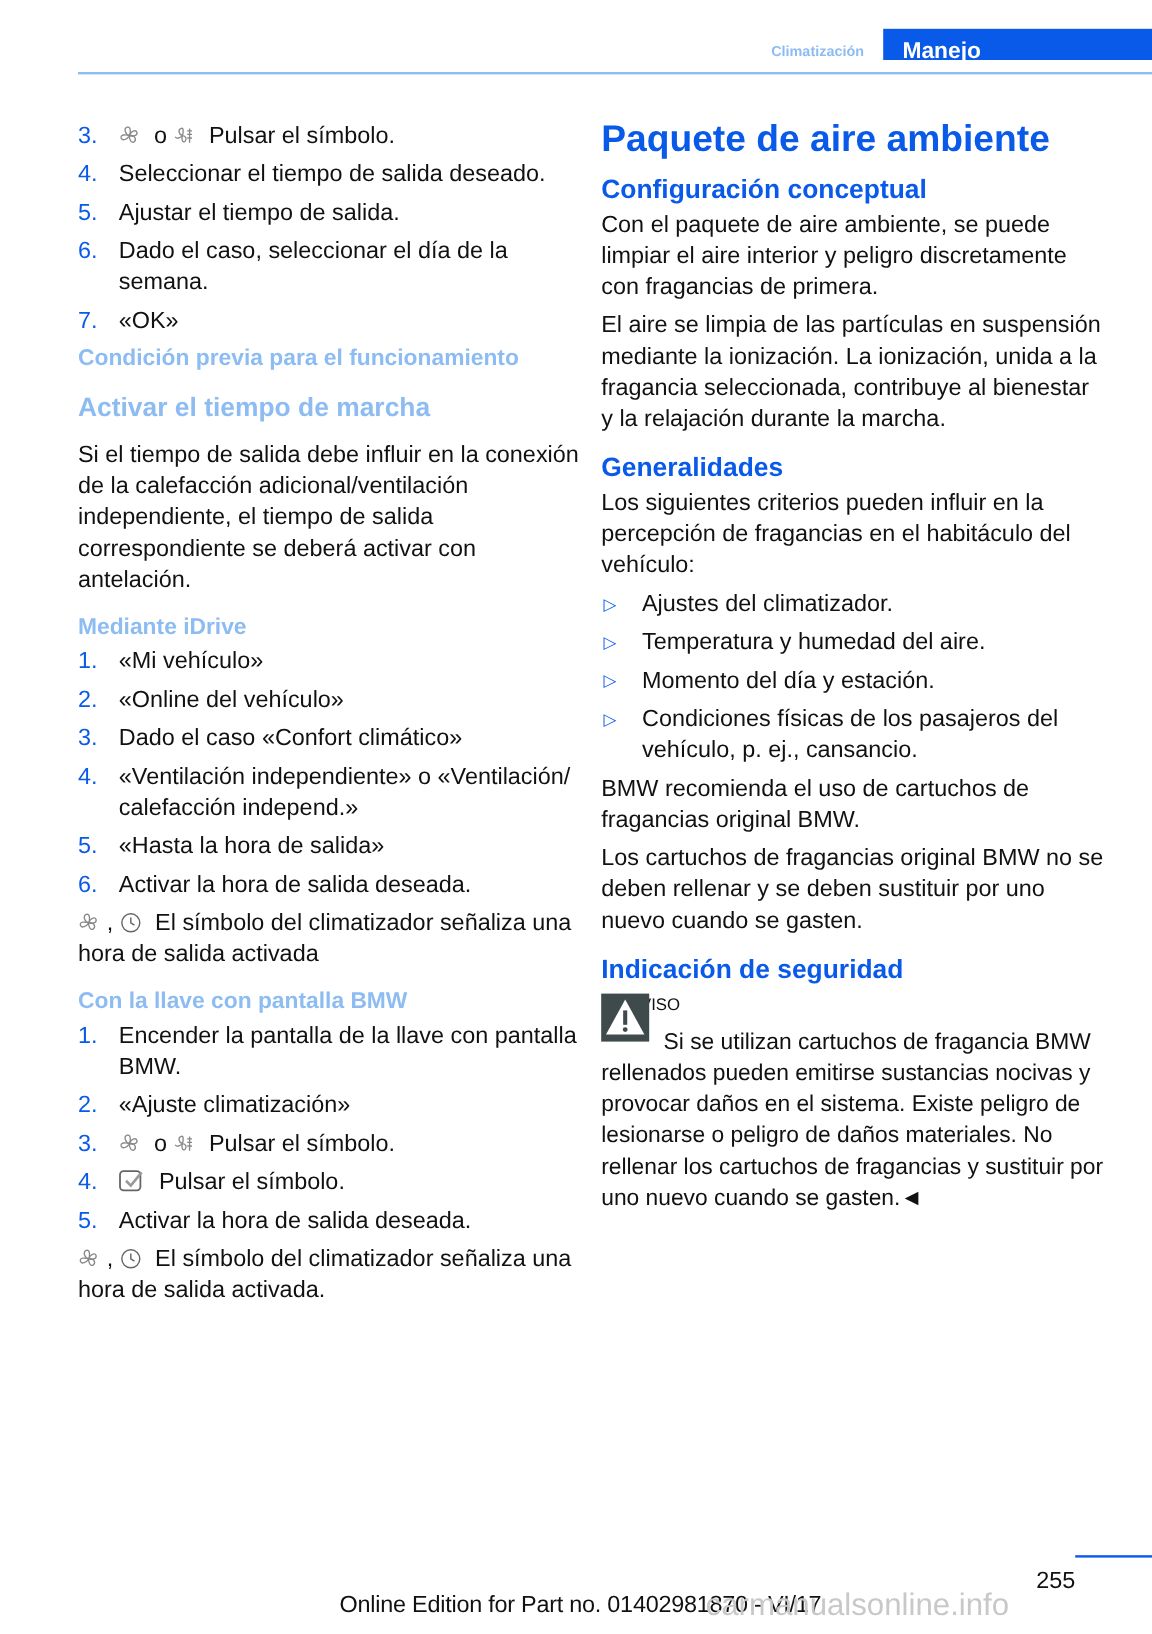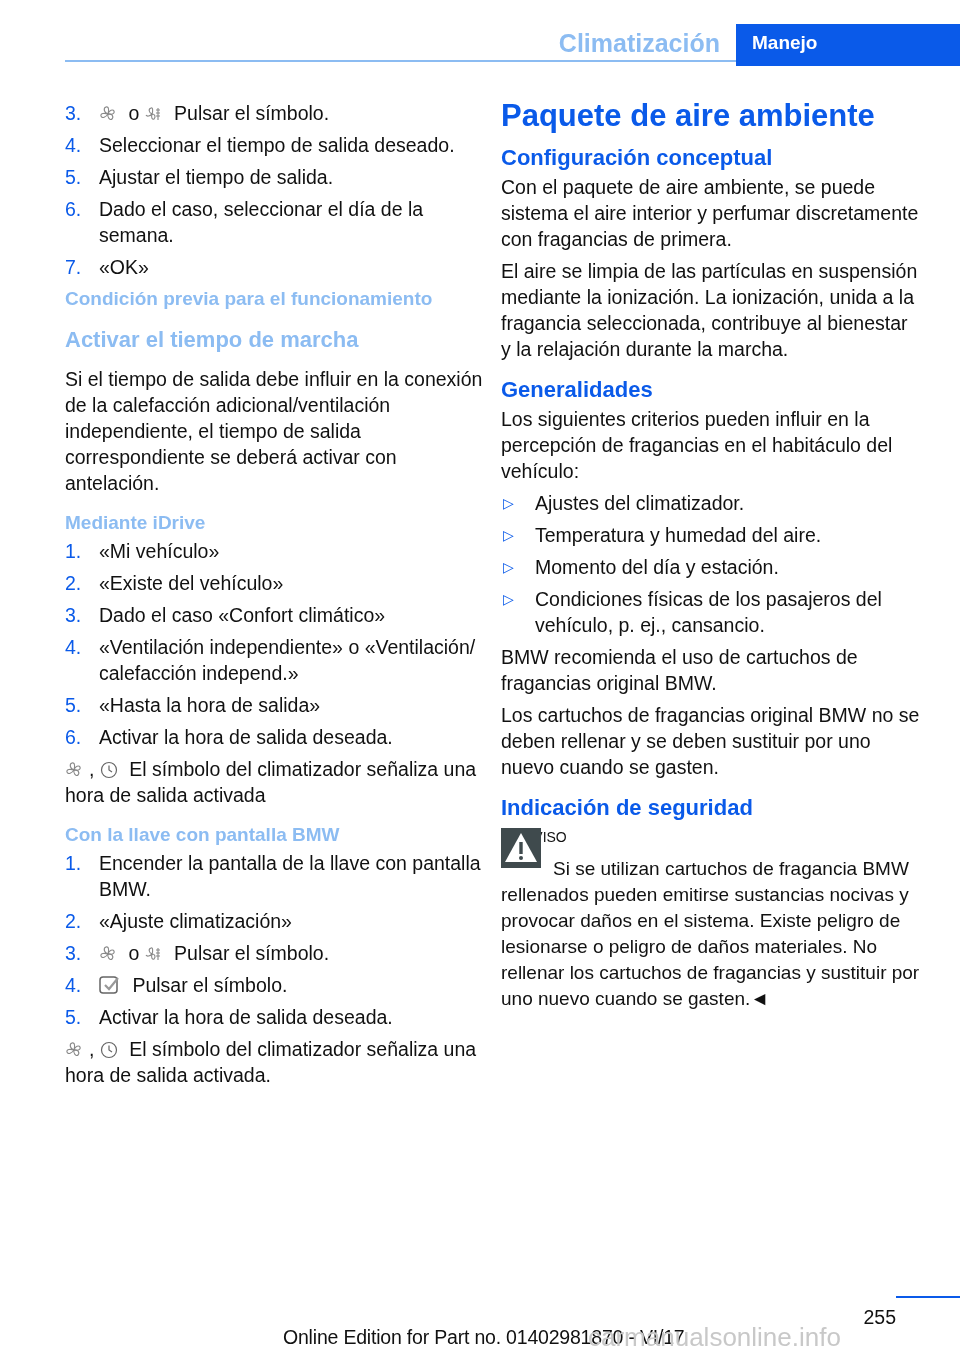--- a/index.html
+++ b/index.html
@@ -3,22 +3,22 @@
   <meta charset="utf-8">
   <style>
     * { box-sizing: border-box; margin: 0; padding: 0; }
     html, body { width: 960px; height: 1362px; background: #ffffff; overflow: hidden; }
     body { position: relative; font-family: "Liberation Sans", sans-serif; color: #111; }
 
     
     .header { position: absolute; top: 24px; left: 65px; right: 0; height: 38px; }
     .header-line { position: absolute; left: 0; right: 0; bottom: 0; height: 2px; background: #8cbcf2; }
     .tab-inactive { position: absolute; right: 224px; top: 0; height: 38px; line-height: 38px; padding: 0 16px;
-      font-weight: bold; font-size: 25px; color: #8cbcf2; text-align: center; }
-    .tab-active { position: absolute; right: 0; top: 0; width: 224px; height: 42px; line-height: 38px;
+      font-weight: bold; font-size: 12px; color: #8cbcf2; text-align: center; }
+    .tab-active { position: absolute; right: 0; top: 0; width: 224px; height: 26px; line-height: 38px;
       padding-left: 16px; background: #0a5ae9; color: #ffffff; font-weight: bold; font-size: 19px; }
 
     .col { position: absolute; top: 100px; }
     .col-left { left: 65px; width: 420px; }
     .col-right { left: 501px; width: 420px; }
 
     .p { font-size: 19.5px; line-height: 26px; margin-bottom: 6px; }
     .ol { list-style: none; }
     .ol li { position: relative; padding-left: 34px; font-size: 19.5px; line-height: 26px; margin-bottom: 6px; }
     .ol li .num { position: absolute; left: 0; top: 0; color: #0a5ae9; }
@@ -83,21 +83,21 @@
     <li><span class="num">7.</span><span>«OK»</span></li>
   </ol>
 
   <div class="h-light h3-light">Condición previa para el funcionamiento</div>
   <div class="h-light h2-light">Activar el tiempo de marcha</div>
   <p class="p">Si el tiempo de salida debe influir en la conexión de la calefacción adicional/ventilación independiente, el tiempo de salida correspondiente se deberá activar con antelación.</p>
 
   <div class="h-light h3-light gap">Mediante iDrive</div>
   <ol class="ol">
     <li><span class="num">1.</span><span>«Mi vehículo»</span></li>
-    <li><span class="num">2.</span><span>«Existe del vehículo»</span></li>
+    <li><span class="num">2.</span><span>«Online del vehículo»</span></li>
     <li><span class="num">3.</span><span>Dado el caso «Confort climático»</span></li>
     <li><span class="num">4.</span><span>«Ventilación independiente» o «Ventilación/ calefacción independ.»</span></li>
     <li><span class="num">5.</span><span>«Hasta la hora de salida»</span></li>
     <li><span class="num">6.</span><span>Activar la hora de salida deseada.</span></li>
   </ol>
   <p class="p">
     <svg class="ic" width="18" height="18" viewBox="0 0 18 18">
         <g fill="none" stroke="#888" stroke-width="1.1">
           <path d="M9 9 C5 8 4 3 7 2 C10 1 10 6 9 9"></path>
           <path d="M9 9 C13 8 15 12 13 14 C11 16 8 12 9 9"></path>
@@ -154,21 +154,21 @@
     <svg class="ic" width="18" height="18" viewBox="0 0 18 18">
         <circle cx="9" cy="9" r="7.5" fill="none" stroke="#666" stroke-width="1.2"></circle>
         <path d="M9 4.5 V9 L12 11" fill="none" stroke="#666" stroke-width="1.2"></path>
       </svg><span> El símbolo del climatizador señaliza una hora de salida activada.</span>
   </p>
 </div>
 
 <div class="col col-right">
   <h1 class="h1-blue">Paquete de aire ambiente</h1>
   <div class="h2-blue">Configuración conceptual</div>
-  <p class="p">Con el paquete de aire ambiente, se puede sistema el aire interior y perfumar discretamente con fragancias de primera.</p>
+  <p class="p">Con el paquete de aire ambiente, se puede limpiar el aire interior y peligro discretamente con fragancias de primera.</p>
   <p class="p">El aire se limpia de las partículas en suspensión mediante la ionización. La ionización, unida a la fragancia seleccionada, contribuye al bienestar y la relajación durante la marcha.</p>
 
   <div class="h2-blue gap">Generalidades</div>
   <p class="p">Los siguientes criterios pueden influir en la percepción de fragancias en el habitáculo del vehículo:</p>
   <ul class="ul">
     <li><span class="bullet">▷</span><span>Ajustes del climatizador.</span></li>
     <li><span class="bullet">▷</span><span>Temperatura y humedad del aire.</span></li>
     <li><span class="bullet">▷</span><span>Momento del día y estación.</span></li>
     <li><span class="bullet">▷</span><span>Condiciones físicas de los pasajeros del vehículo, p. ej., cansancio.</span></li>
   </ul>

